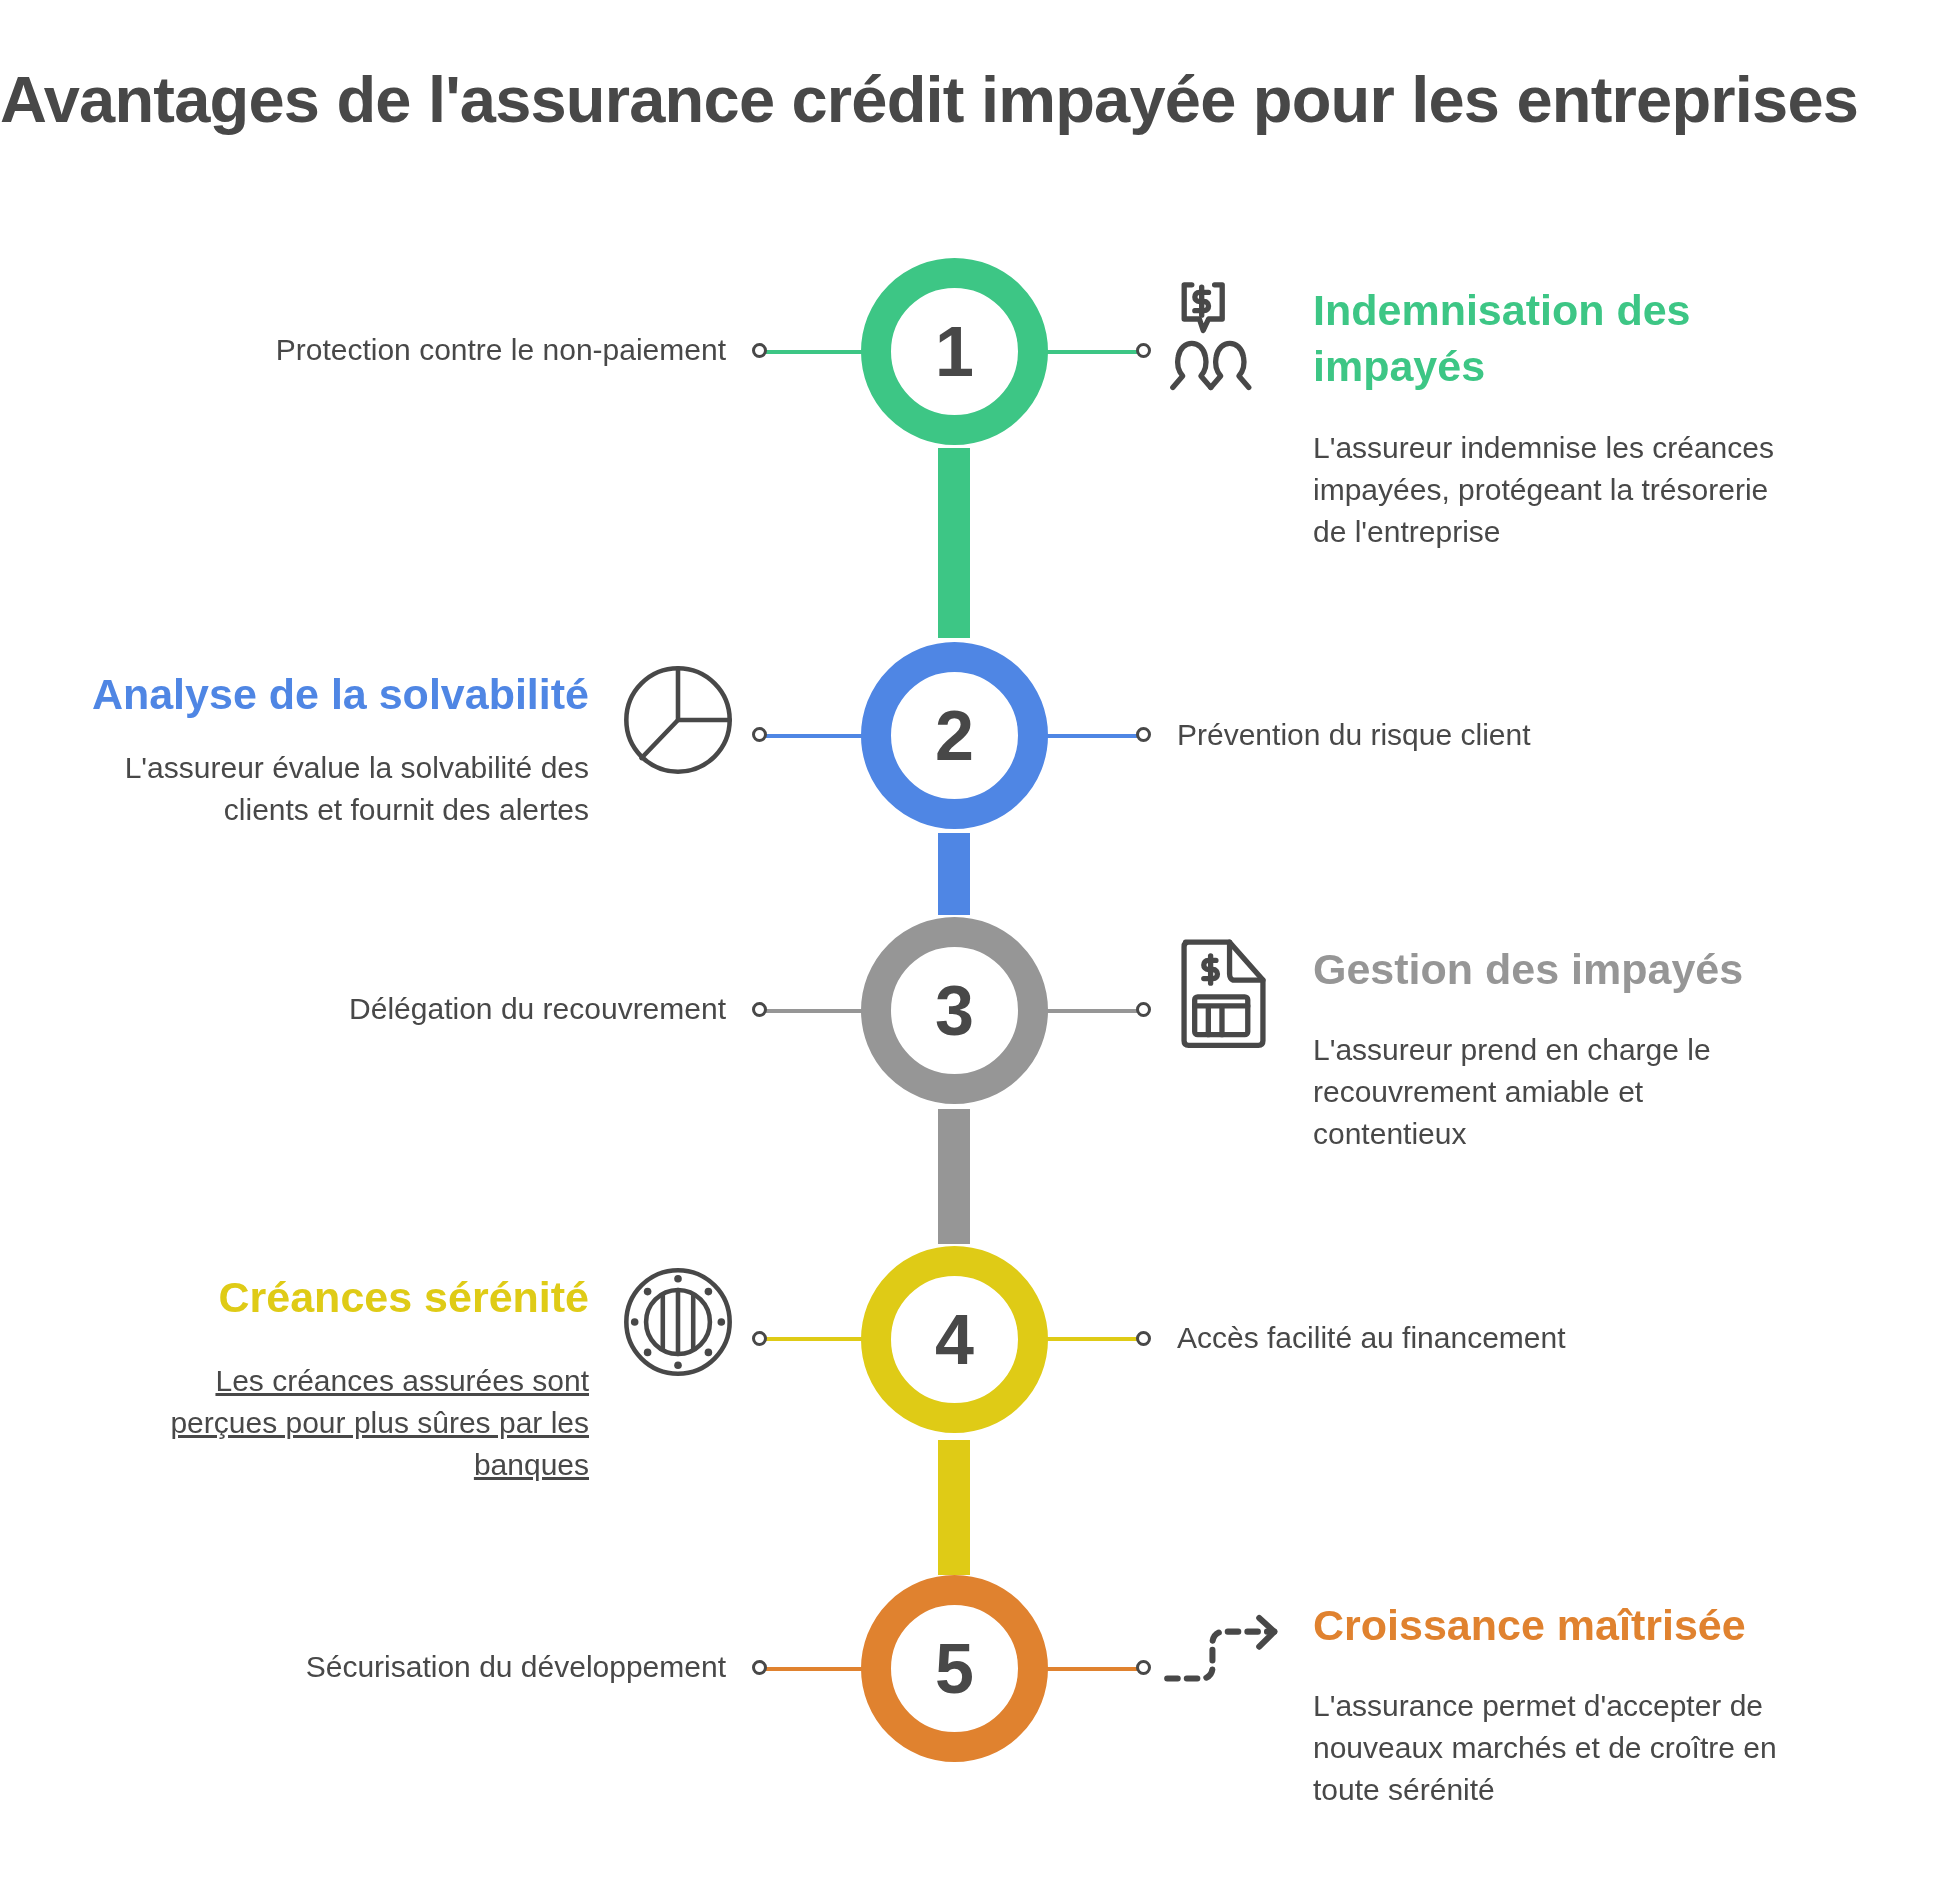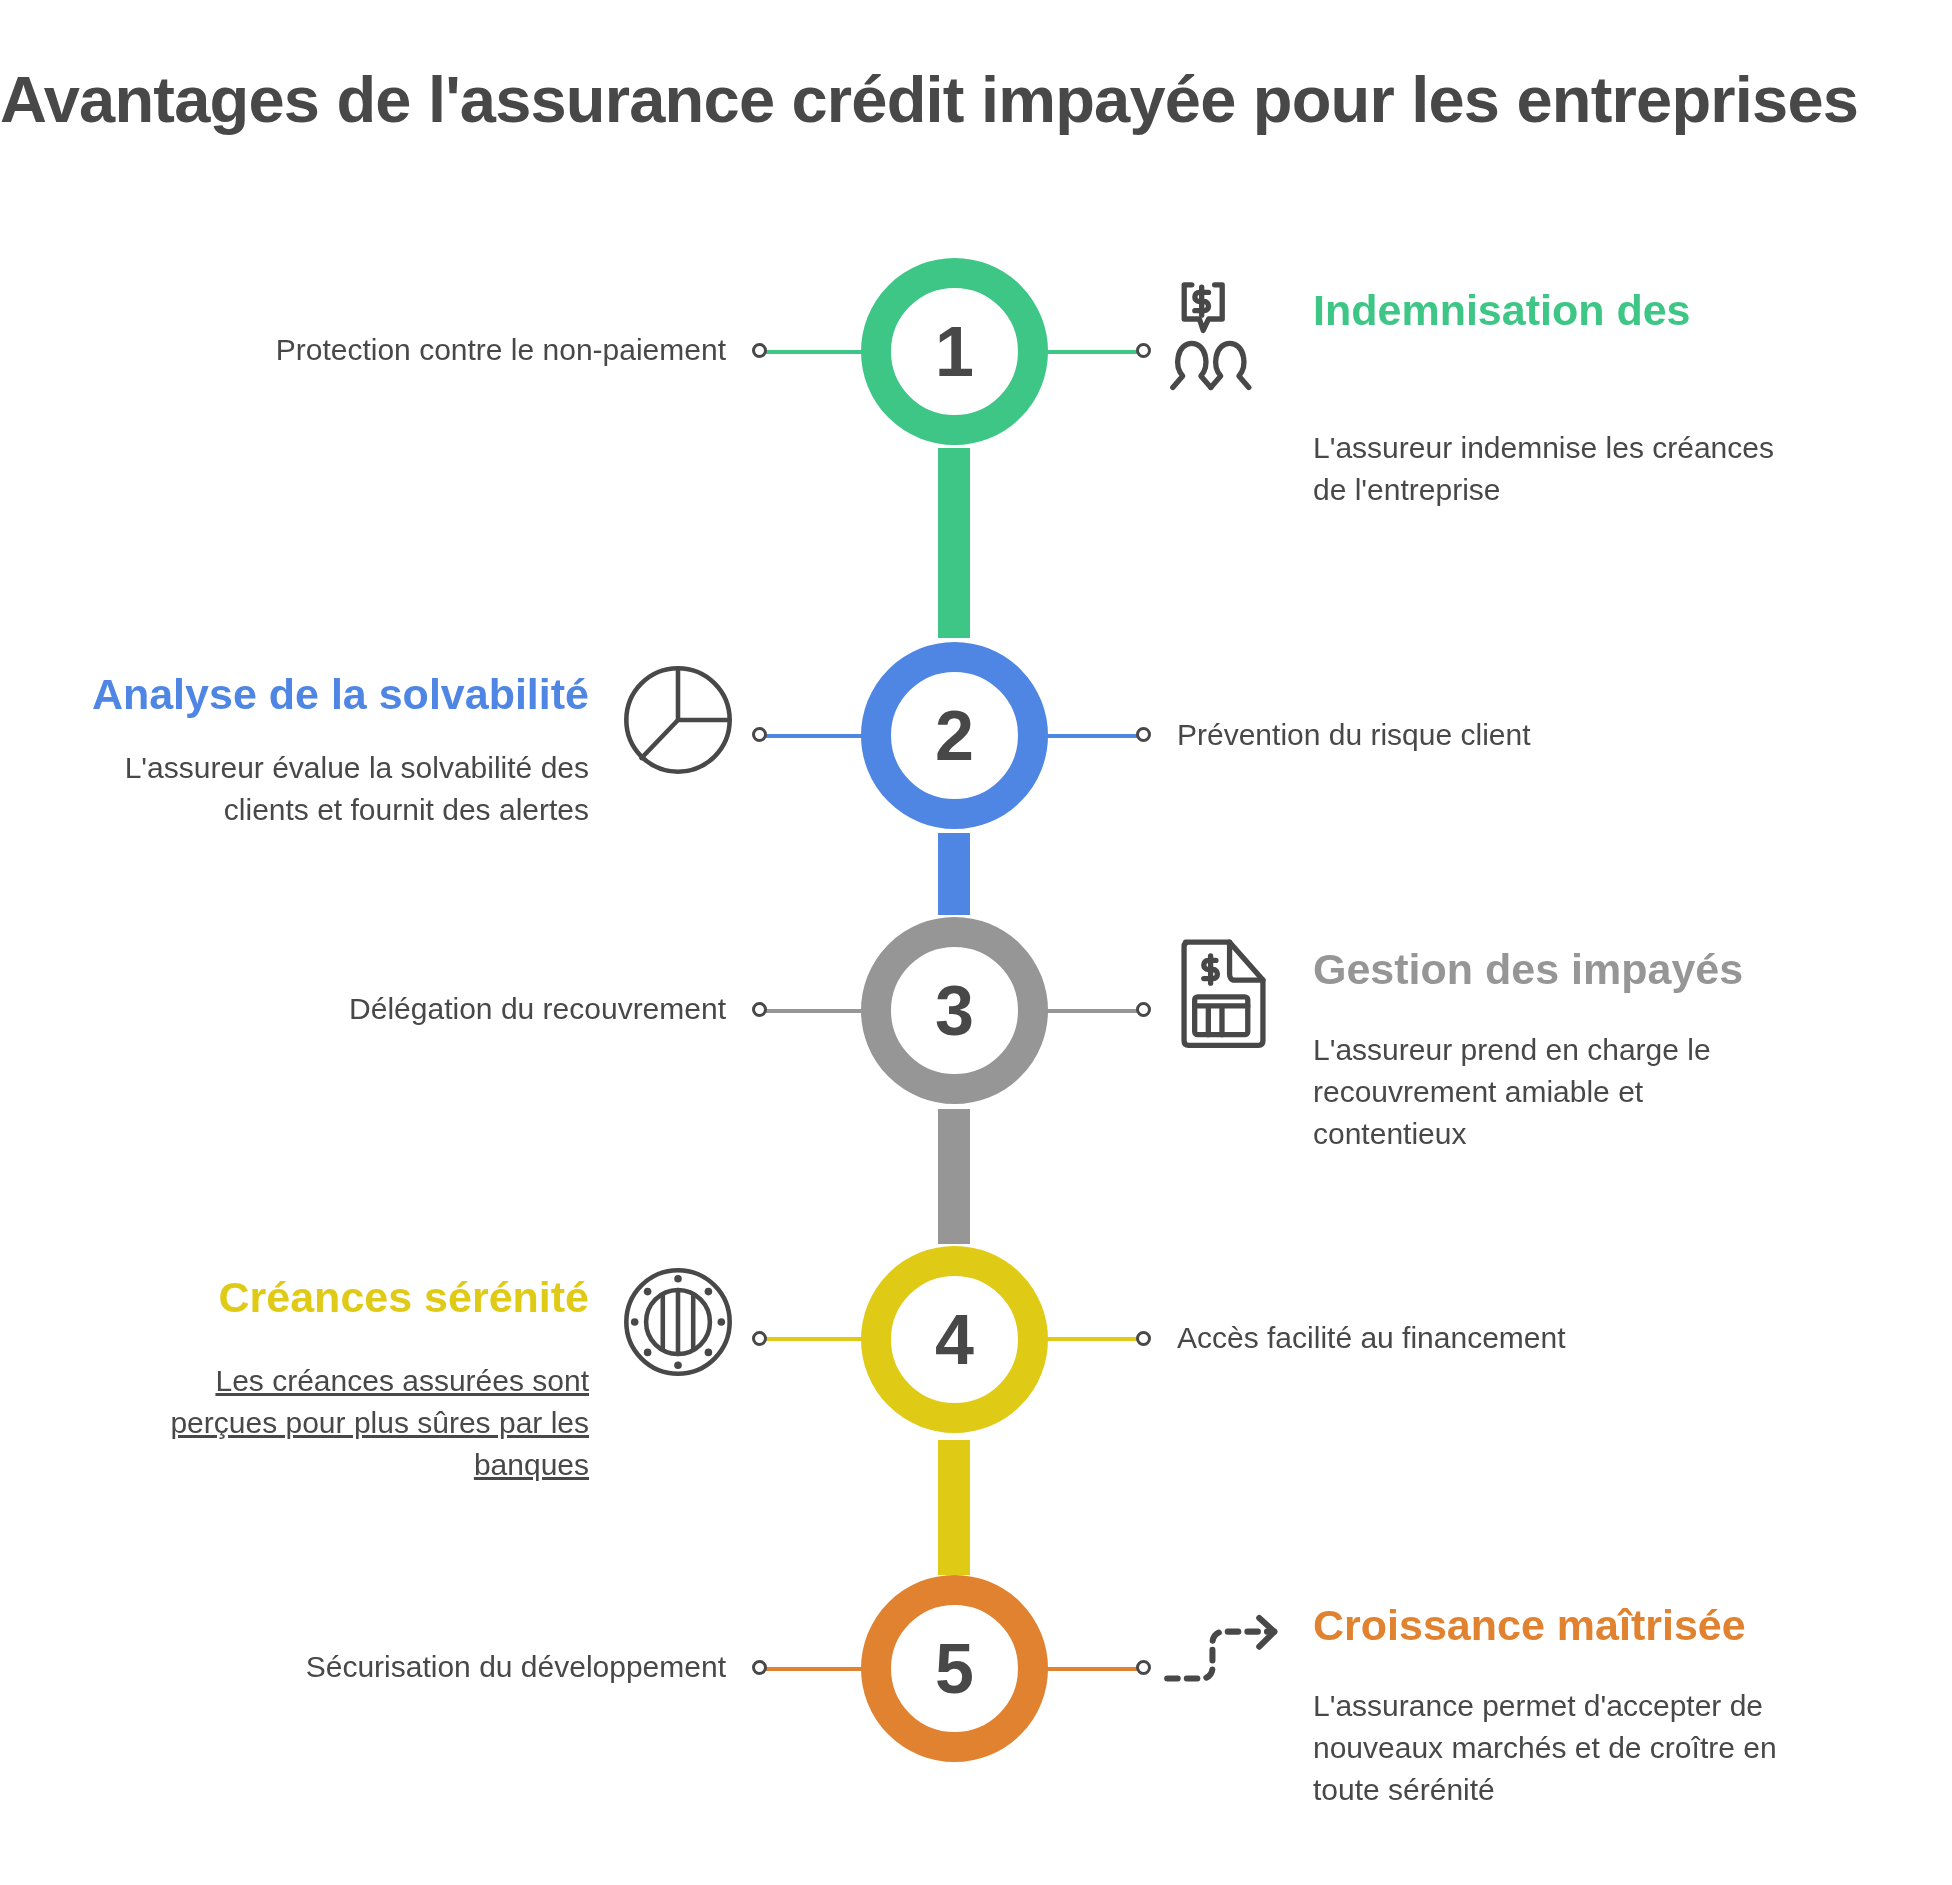--- a/index.html
+++ b/index.html
@@ -41,23 +41,25 @@
 
 <svg class="icon" style="left:1169px;top:281px;" width="114" height="114" viewBox="0 0 150 150" fill="none" stroke="#484848" stroke-width="7" stroke-linecap="round" stroke-linejoin="round">
   <path d="M30 5 H20 V50 H40 L45 65 L52 50 H70 V5 H60"></path>
   <path d="M52 15 H40 C32 15 32 27 40 27 H46 C54 27 54 39 46 39 H34"></path>
   <path d="M43 8 V45"></path>
   <path d="M5 140 L18 125 C12 118 10 110 12 100 C14 88 22 82 30 82 C38 82 46 88 48 100 C50 110 48 118 42 125 L55 140"></path>
   <path d="M55 140 L68 125 C62 118 60 110 62 100 C64 88 72 82 80 82 C88 82 96 88 98 100 C100 110 98 118 92 125 L105 140"></path>
 </svg>
 <div class="heading" style="left:1313px;top:282px;color:#3DC685;">
   <div>Indemnisation des</div>
+  <div>impayés</div>
 </div>
 <div class="desc" style="left:1313px;top:427px;">
   <div>L'assureur indemnise les créances</div>
+  <div>impayées, protégeant la trésorerie</div>
   <div>de l'entreprise</div>
 </div>
 
 <div class="conn" style="left:765px;width:99px;top:734px;background:#4F86E4;"></div>
 <div class="conn" style="left:1044px;width:99px;top:734px;background:#4F86E4;"></div>
 <div class="dot" style="left:752px;top:727px;"></div>
 <div class="dot" style="left:1136px;top:727px;"></div>
 <div class="ring" style="top:642px;border-color:#4F86E4;">
   <span class="ring-num">2</span>
 </div>

